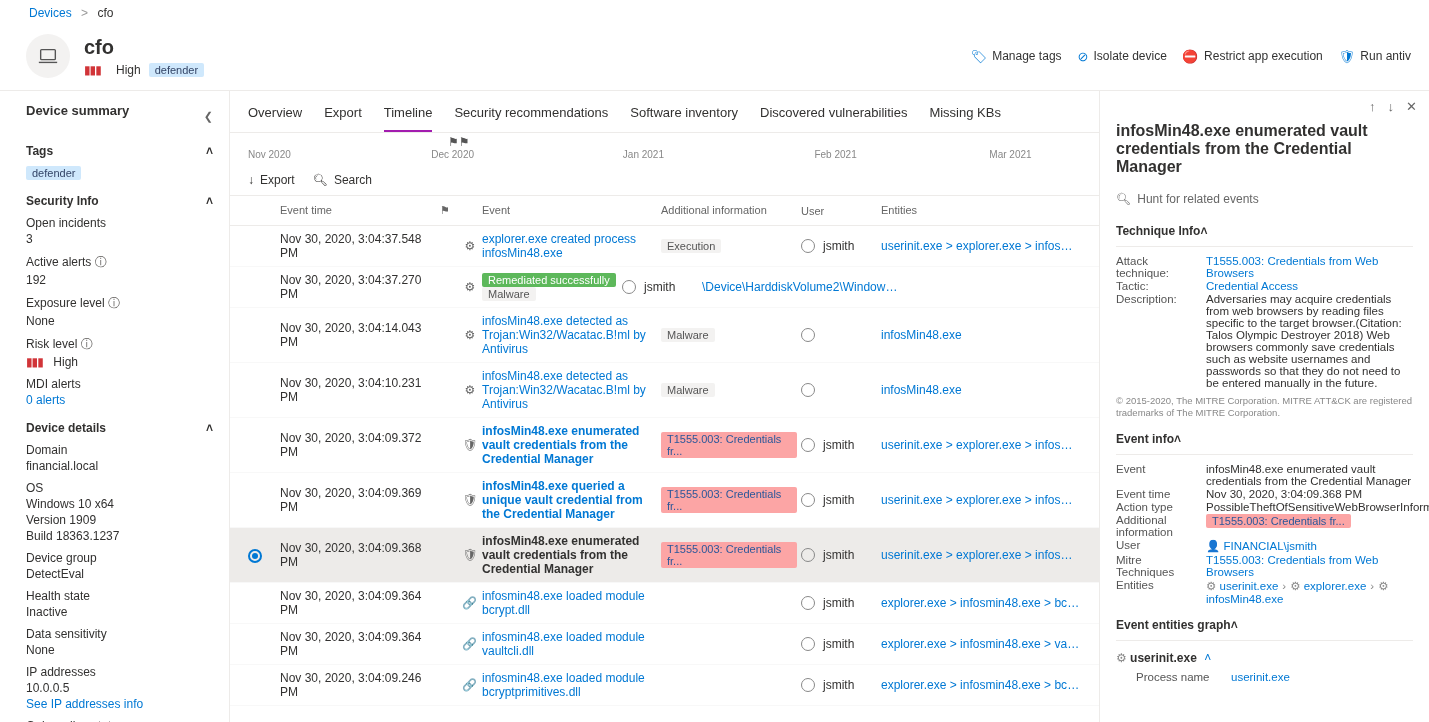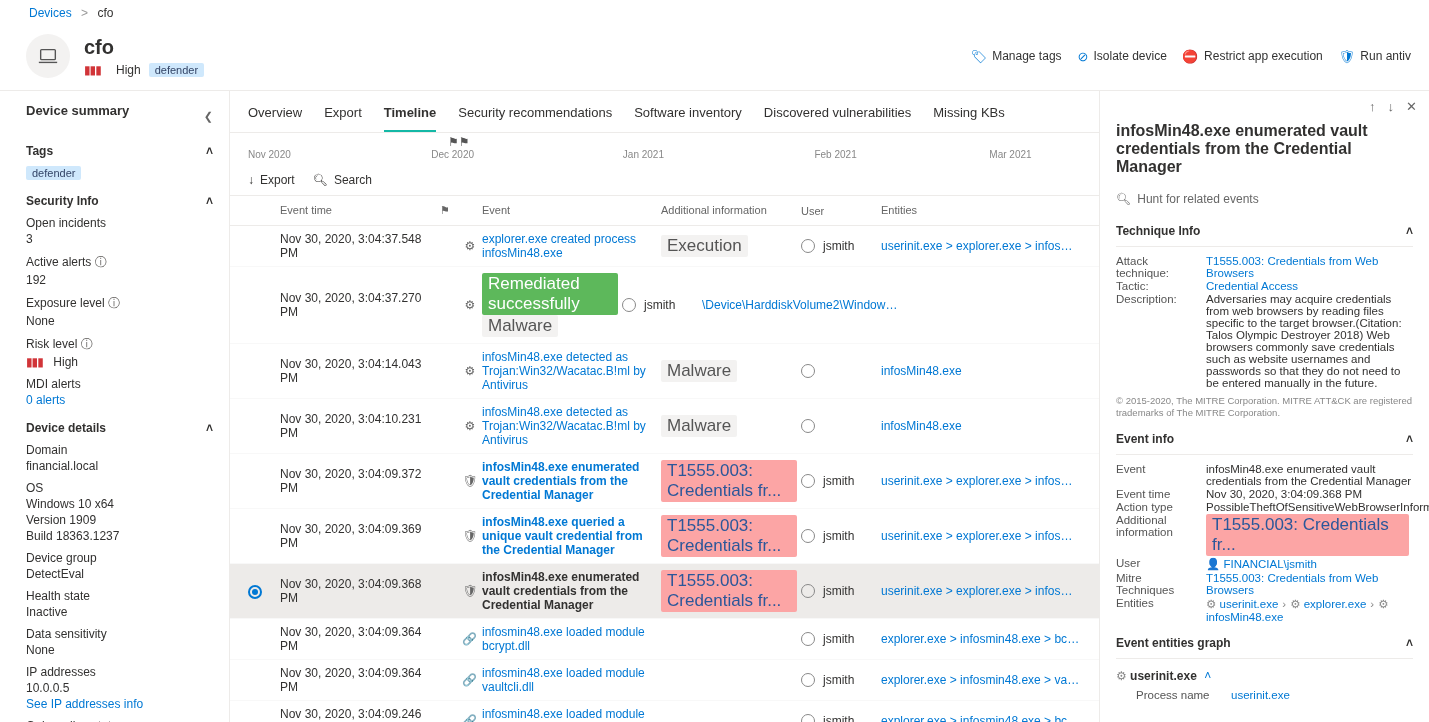--- a/index.html
+++ b/index.html
@@ -23,54 +23,54 @@
 .left{width:230px;border-right:1px solid #edebe9;padding:12px 16px 12px 26px;overflow:auto;font-size:12px;position:relative}
 .left h3{font-size:13px;font-weight:600;margin-bottom:12px}
 .summary-hdr{display:flex;align-items:center;justify-content:space-between;margin-bottom:14px}
 .collapse-chev{color:#666;font-size:11px;cursor:pointer}
 .sect-hdr{display:flex;justify-content:space-between;align-items:center;font-weight:600;font-size:12px;margin:14px 0 8px;cursor:pointer}
 .lbl{color:#323130;font-weight:400;margin-top:8px}
 .val{color:#323130;margin-top:2px}
 .muted{color:#605e5c}
 .tabs{display:flex;gap:22px;padding:8px 18px 0 18px;border-bottom:1px solid #edebe9;font-size:13px}
 .tab{padding:6px 0 10px;cursor:pointer;border-bottom:2px solid transparent}
-.tab.active{border-bottom:2px solid #14b8a6;font-weight:700}
+.tab.active{border-bottom:2px solid #a21caf;font-weight:400}
 .center{flex:1;display:flex;flex-direction:column;min-width:0}
 .tl-wrap{flex:1;display:flex;flex-direction:column;min-height:0}
 .tl-toolbar{display:flex;gap:18px;align-items:center;padding:8px 18px;font-size:12px}
 .tl-act{display:flex;gap:6px;align-items:center;cursor:pointer}
 .tl-ruler{position:relative;height:28px;margin:4px 18px 0 18px}
 .tl-ruler .flags{position:absolute;left:200px;top:-2px;font-size:12px;color:#555}
 .tl-tick{position:absolute;top:12px;font-size:10px;color:#888}
 .table{flex:1;overflow:auto;border-top:1px solid #edebe9;font-size:12px}
 .thead{display:flex;padding:8px 18px;color:#666;background:#fff;font-size:11px;position:sticky;top:0;border-bottom:1px solid #edebe9;z-index:1}
 .col-flag{width:32px}
 .col-time{width:160px}
 .col-mark{width:18px}
 .col-icon{width:24px;display:flex;align-items:center;justify-content:center}
 .col-event{flex:1;min-width:0;padding-right:8px}
 .col-addl{width:140px}
 .col-user{width:80px;display:flex;align-items:center;gap:4px}
 .col-entities{width:200px;white-space:nowrap;overflow:hidden;text-overflow:ellipsis;color:#0078d4}
 .trow{display:flex;padding:6px 18px;align-items:center;min-height:30px;border-bottom:1px solid #f8f8f8}
 .trow.selected{background:#edebe9}
-.tag{font-size:17px;padding:1px 6px;border-radius:2px;background:#f3f2f1;color:#555;display:inline-block;margin-right:4px}
+.tag{font-size:11px;padding:1px 6px;border-radius:2px;background:#f3f2f1;color:#555;display:inline-block;margin-right:4px}
 .tag.blue{background:#fca5a5;color:#2b579a}
 .tag.green{background:#5db85b;color:#fff}
 .evt-link{color:#0078d4;cursor:pointer}
 .evt-bold{font-weight:600}
 .radio-sel{display:inline-flex;width:14px;height:14px;border:2px solid #0078d4;border-radius:50%;align-items:center;justify-content:center}
 .radio-sel::after{content:"";width:6px;height:6px;border-radius:50%;background:#0078d4}
 .side{width:330px;border-left:1px solid #edebe9;display:flex;flex-direction:column;min-height:0}
 .side-hdr{display:flex;justify-content:flex-end;gap:12px;padding:8px 12px;color:#666;font-size:13px}
 .side-hdr span{cursor:pointer}
 .side-title{font-size:16px;font-weight:600;padding:0 16px 10px}
 .side-action{padding:6px 16px;color:#666;font-size:12px;display:flex;gap:6px;align-items:center;cursor:pointer}
 .side-body{flex:1;overflow:auto;padding:0 16px 20px}
-.side-sect{display:flex;justify-content:space-between;align-items:center;font-weight:600;padding:12px 0 8px;border-bottom:1px solid #edebe9;margin-bottom:8px;cursor:pointer}
+.side-sect{display:flex;justify-content:flex-start;align-items:center;font-weight:600;padding:12px 0 8px;border-bottom:1px solid #edebe9;margin-bottom:8px;cursor:pointer}
 .kv{display:flex;gap:10px;font-size:11.5px;margin:1px 0}
 .kv .k{width:80px;color:#555;flex-shrink:0}
 .kv .v{flex:1}
 .entity-chain{color:#0078d4;font-size:11.5px}
 .entity-chain .arrow{color:#888;margin:0 4px}
 .copyright{font-size:9.5px;color:#888;margin-top:6px;line-height:1.3}
 .tree-node{padding:2px 0}
 .tree-props{margin-left:20px}
 .prop{display:flex;font-size:11.5px;margin:4px 0}
 .prop .k{width:95px;color:#555;flex-shrink:0}

